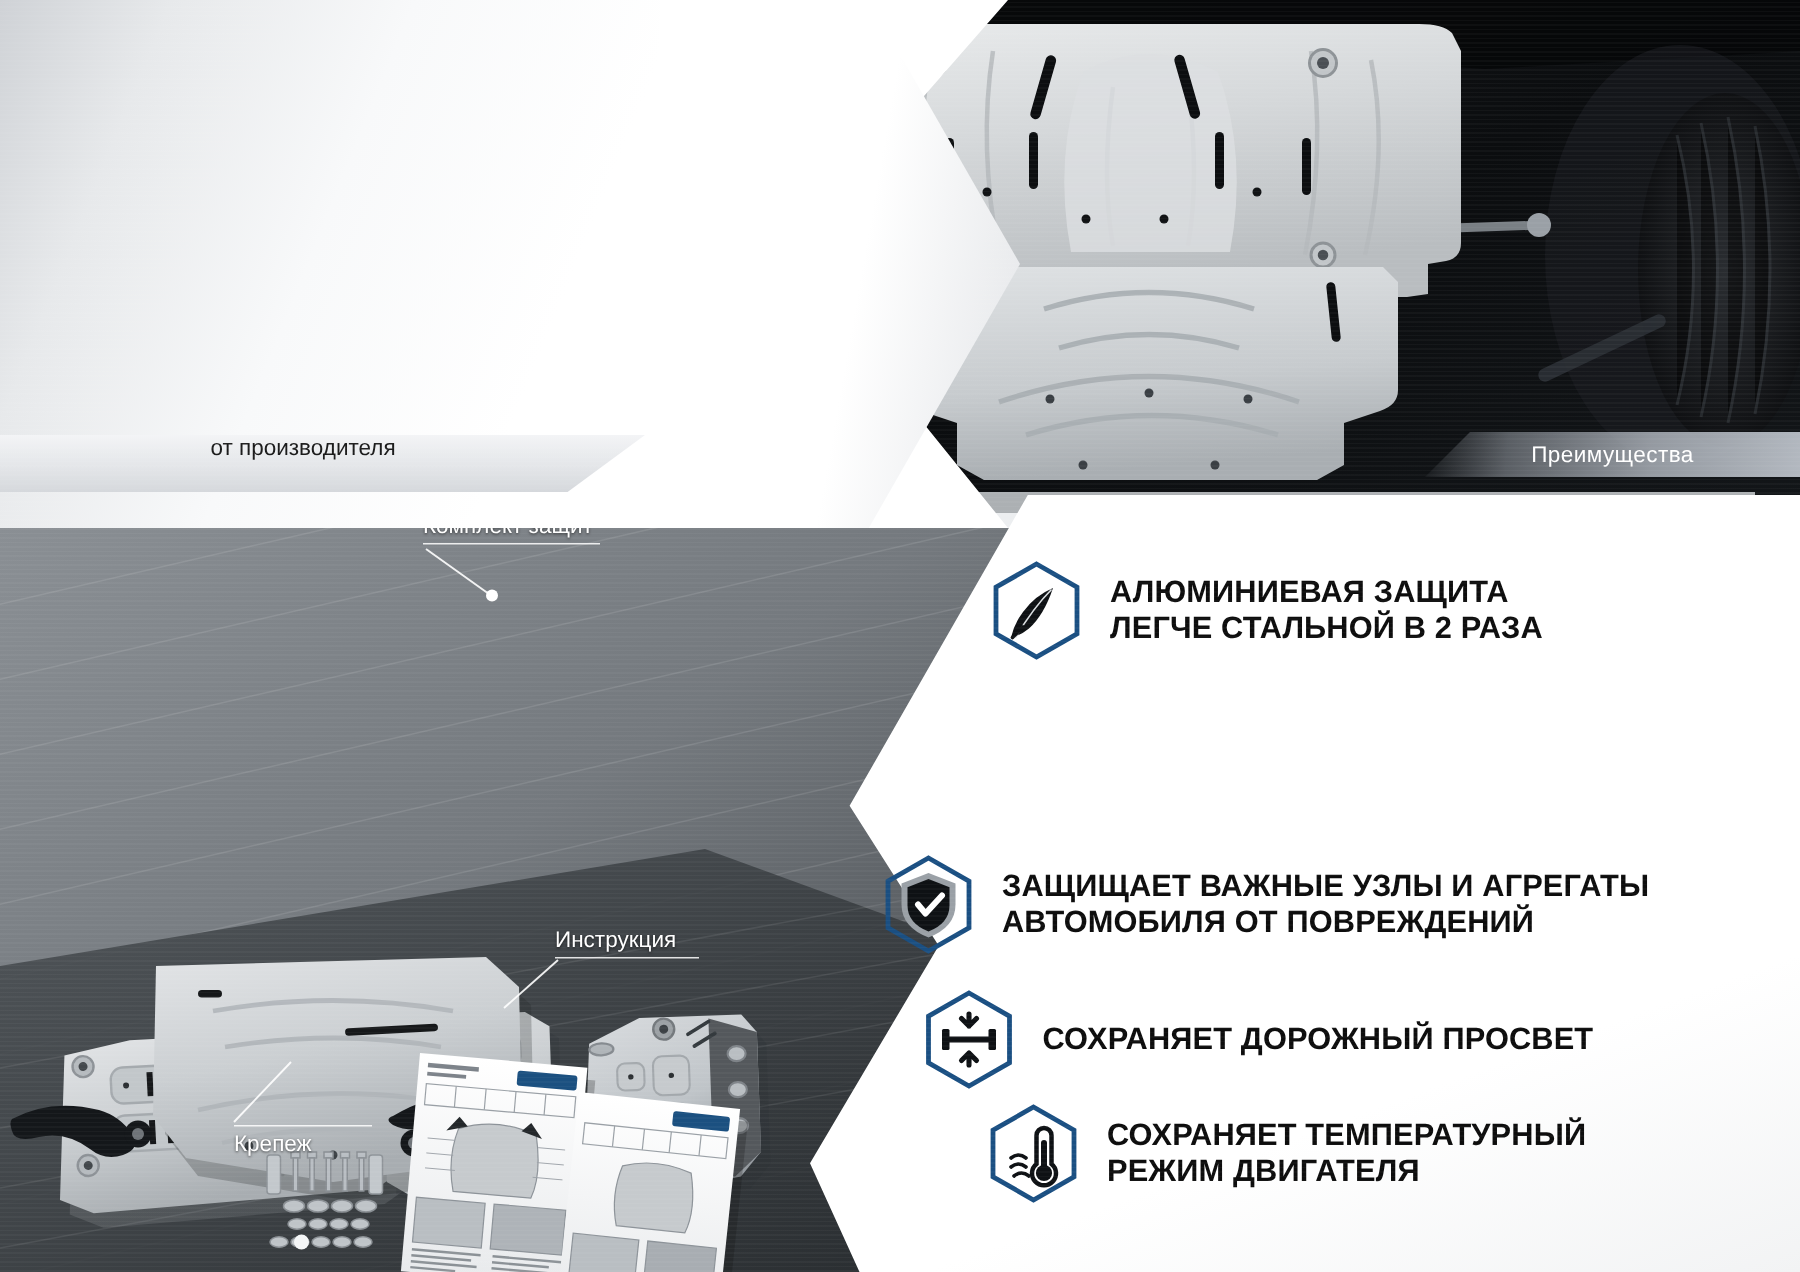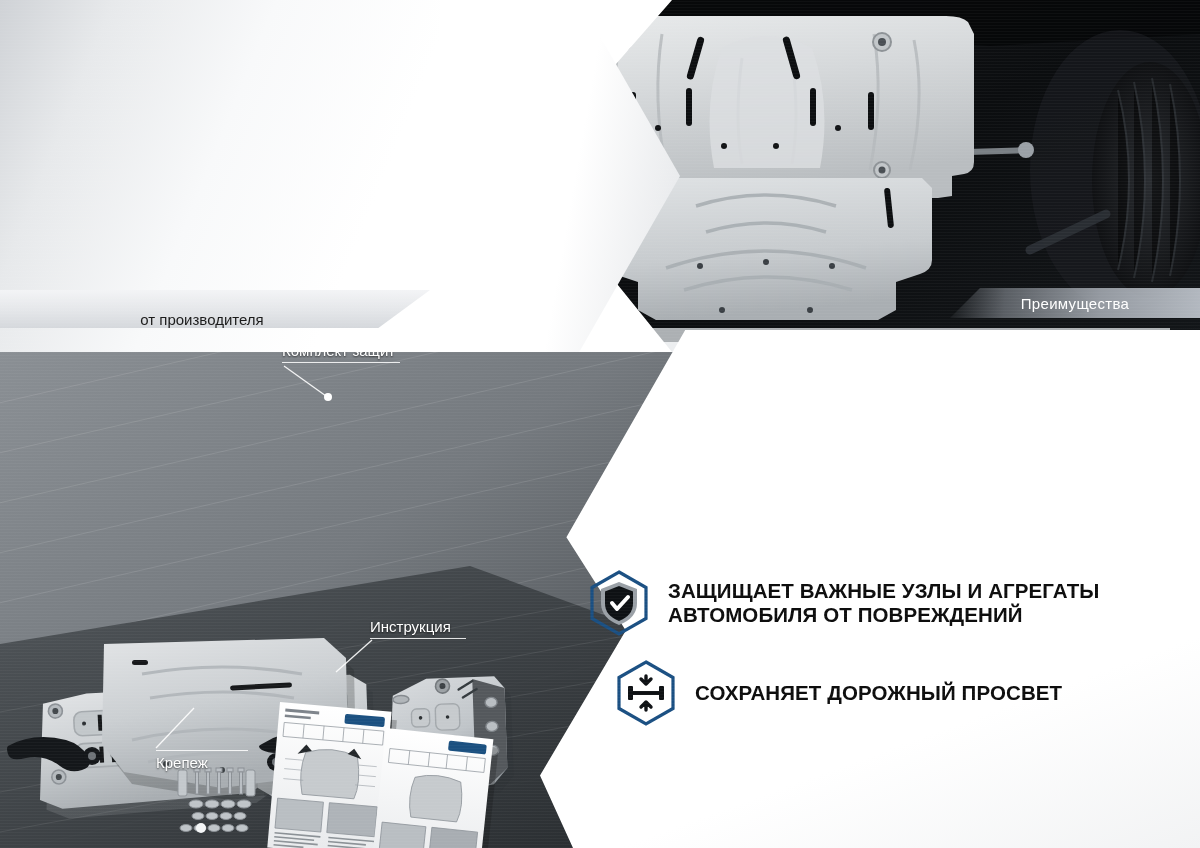--- a/index.html
+++ b/index.html
@@ -48,21 +48,21 @@
     position:absolute; left:60px; top:190px; width:420px;
     text-align:center;
     font-size:25px; font-weight:700; line-height:1.28;
     color:#141414; letter-spacing:.4px;
   }
 
   .subtitle-bar{
     position:absolute; left:0; top:290px; width:430px; height:38px;
     background:linear-gradient(180deg,#f3f4f6 0%,#e4e6e9 55%,#d5d8dc 100%);
     clip-path:polygon(0 0, 100% 0, 88% 100%, 0 100%);
-    display:flex; align-items:flex-end; justify-content:center;
+    display:flex; align-items:flex-start; justify-content:center;
     z-index:8;
     box-shadow:0 1px 2px rgba(0,0,0,.12);
   }
   .subtitle-bar span{
     font-size:15px; color:#1b1b1b; margin-right:26px;
   }
 
   
   .photo-top{
     position:absolute; left:470px; top:0; width:730px; height:352px;
@@ -532,20 +532,32 @@
       <svg width="46" height="46" style="position:absolute; left:-2px; top:-44px;">
         <path d="M40 2 L2 42" stroke="#ffffff" stroke-width="1.3" fill="none" opacity="0.9"></path>
       </svg>
     </div>
   </div>
 
   <div class="adv-panel"></div>
 
   <div class="adv-list">
 
+    <div class="adv-item" style="left:60px; top:22px;">
+      <span class="hexbox">
+        <svg viewBox="0 0 62 66" width="62" height="66">
+          <polygon points="31,2 58,17.5 58,48.5 31,64 4,48.5 4,17.5" fill="none" stroke="#1a4f82" stroke-width="3.2"></polygon>
+          <path d="M42 18 q-6 18 -16 27 q-6 5 -12 6 q2 -9 8 -17 q8 -11 20 -16 Z" fill="#0e1114"></path>
+          <path d="M41 19 q-12 12 -24 32" stroke="#d9dde0" stroke-width="1.1" fill="none"></path>
+          <path d="M22 44 l-7 7" stroke="#0e1114" stroke-width="2.4" stroke-linecap="round"></path>
+        </svg>
+      </span>
+      <span class="adv-text">АЛЮМИНИЕВАЯ ЗАЩИТА
+ЛЕГЧЕ СТАЛЬНОЙ В 2 РАЗА</span>
+    </div>
 
 
     <div class="adv-item" style="left:-12px; top:218px;">
       <span class="hexbox">
         <svg viewBox="0 0 62 66" width="62" height="66">
           <polygon points="31,2 58,17.5 58,48.5 31,64 4,48.5 4,17.5" fill="none" stroke="#1a4f82" stroke-width="3.2"></polygon>
           <path d="M31 12 l18 7 v14 q0 15 -18 22 q-18 -7 -18 -22 V19 Z" fill="#9aa0a6"></path>
           <path d="M31 16 l14 5.5 v12 q0 12 -14 17.5 q-14 -5.5 -14 -17.5 v-12 Z" fill="#0e1114"></path>
           <path d="M24 33 l5 6 l11 -12" stroke="#ffffff" stroke-width="4" fill="none" stroke-linecap="round" stroke-linejoin="round"></path>
         </svg>
@@ -563,20 +575,37 @@
             <rect x="44" y="26" width="5" height="14" rx="1"></rect>
             <rect x="16" y="31" width="30" height="4"></rect>
           </g>
           <path d="M31 16 v8 M31 24 l-5 -5 M31 24 l5 -5" stroke="#0e1114" stroke-width="3.4" fill="none" stroke-linecap="round" stroke-linejoin="round"></path>
           <path d="M31 50 v-8 M31 42 l-5 5 M31 42 l5 5" stroke="#0e1114" stroke-width="3.4" fill="none" stroke-linecap="round" stroke-linejoin="round"></path>
         </svg>
       </span>
       <span class="adv-text">СОХРАНЯЕТ ДОРОЖНЫЙ ПРОСВЕТ</span>
     </div>
 
+    <div class="adv-item" style="left:58px; top:384px;">
+      <span class="hexbox">
+        <svg viewBox="0 0 62 66" width="62" height="66">
+          <polygon points="31,2 58,17.5 58,48.5 31,64 4,48.5 4,17.5" fill="none" stroke="#1a4f82" stroke-width="3.2"></polygon>
+          <path d="M38 16 a5 5 0 0 1 5 5 v19 a8 8 0 1 1 -10 0 V21 a5 5 0 0 1 5 -5 Z" fill="none" stroke="#0e1114" stroke-width="3"></path>
+          <rect x="36" y="24" width="4" height="19" rx="2" fill="#0e1114"></rect>
+          <circle cx="38" cy="46" r="5.4" fill="#0e1114"></circle>
+          <g stroke="#0e1114" stroke-width="2.4" fill="none" stroke-linecap="round">
+            <path d="M16 36 q5 -4 10 0"></path>
+            <path d="M16 42 q5 -4 10 0"></path>
+            <path d="M18 48 q5 -4 10 0"></path>
+          </g>
+        </svg>
+      </span>
+      <span class="adv-text">СОХРАНЯЕТ ТЕМПЕРАТУРНЫЙ
+РЕЖИМ ДВИГАТЕЛЯ</span>
+    </div>
   </div>
 
   <div class="brand-panel"></div>
   <div class="brand-wedge"></div>
 
   <div class="logo">
     <span class="logo-mark">
       <svg viewBox="0 0 52 52" width="52" height="52">
         <g stroke="#ffffff" stroke-width="5" stroke-linecap="round">
           <path d="M12 14 L30 22"></path>

